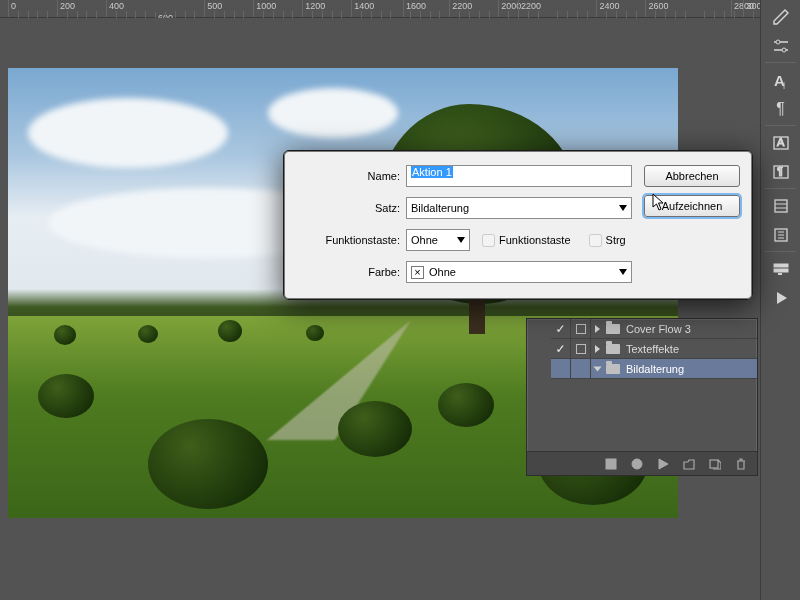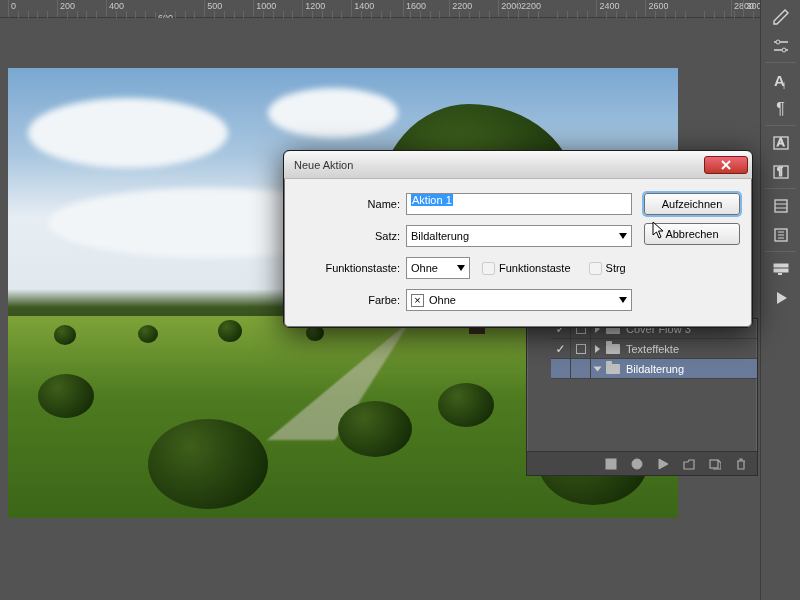--- a/index.html
+++ b/index.html
@@ -334,28 +334,20 @@
       </div>
     <div class="ic">
         <svg viewBox="0 0 12 12">
           <path d="M2 3 H10 M3 3 V11 H9 V3 M5 3 V1 H7 V3" fill="none" stroke-width="1.2"></path>
         </svg>
       </div>
   </div>
 </div>
 
 <div class="dlg">
-  <div class="dlg-title">
-    <span>Neue Aktion</span>
-    <div class="dlg-close">
-      <svg width="12" height="10" viewBox="0 0 12 10">
-          <path d="M2 1 L10 9 M10 1 L2 9" stroke="#fff" stroke-width="2" fill="none"></path>
-        </svg>
-    </div>
-  </div>
   <div class="dlg-body">
     <div class="form">
       <label>Name:</label>
       <div class="txt"><span class="sel-span">Aktion 1</span></div>
 
       <label>Satz:</label>
       <div class="combo">
           <span>Bildalterung</span>
           <div class="arrow"></div>
         </div>
@@ -377,24 +369,24 @@
       </div>
 
       <label>Farbe:</label>
       <div class="combo color-combo">
           <span class="sw">×</span>
           <span>Ohne</span>
           <div class="arrow"></div>
         </div>
     </div>
     <div class="btncol">
+      <div class="btn">
+          <span>Abbrechen</span>
+        </div>
       <div class="btn primary">
           <span>Aufzeichnen</span>
         </div>
-      <div class="btn">
-          <span>Abbrechen</span>
-        </div>
       <svg class="cursor" viewBox="0 0 14 18">
           <path d="M1 1 L1 14 L4.5 11 L7 17 L9 16 L6.5 10 L11 10 Z" fill="#fff" stroke="#000" stroke-width="1"></path>
         </svg>
     </div>
   </div>
 </div>
 
 </body></html>

